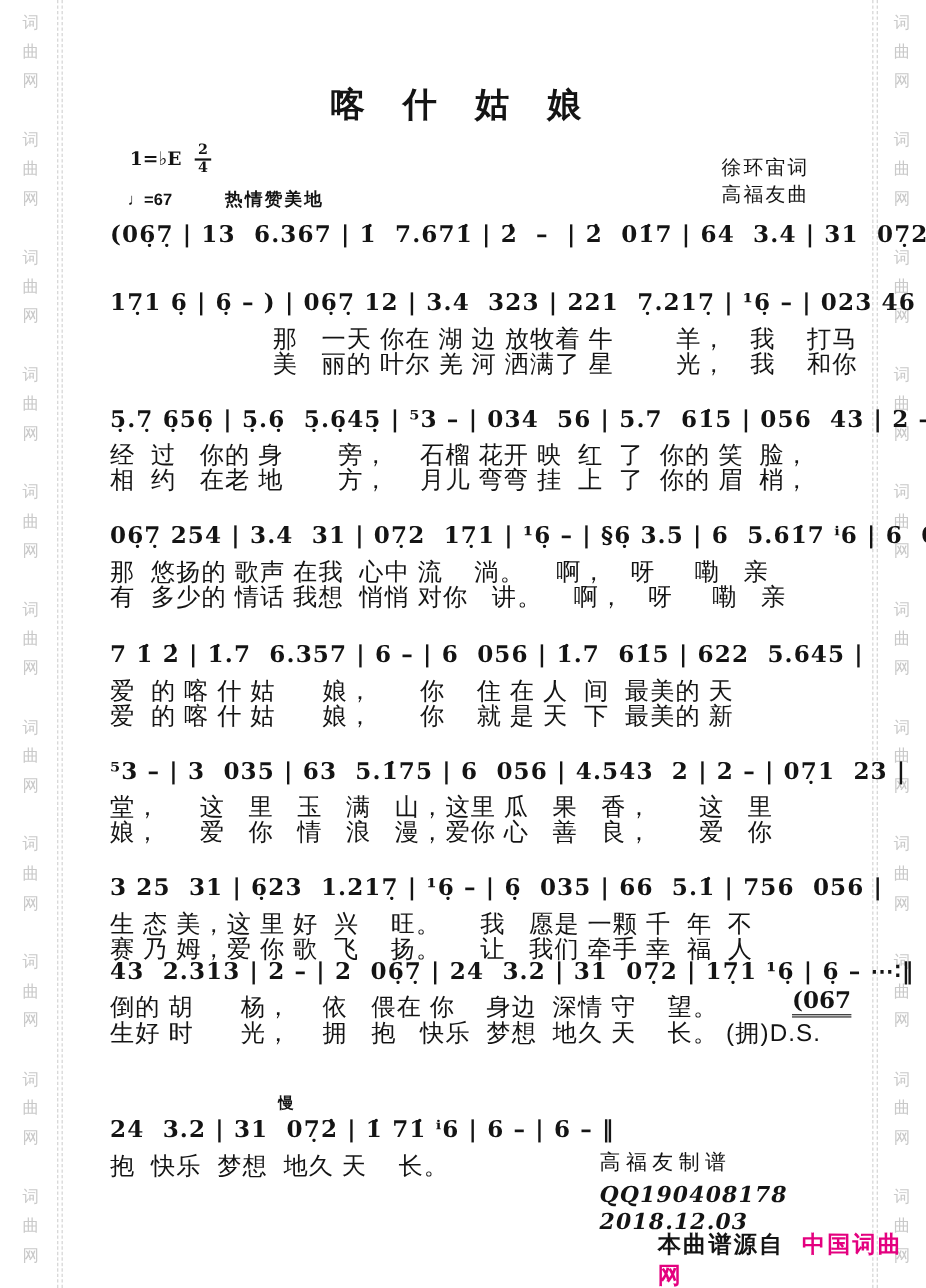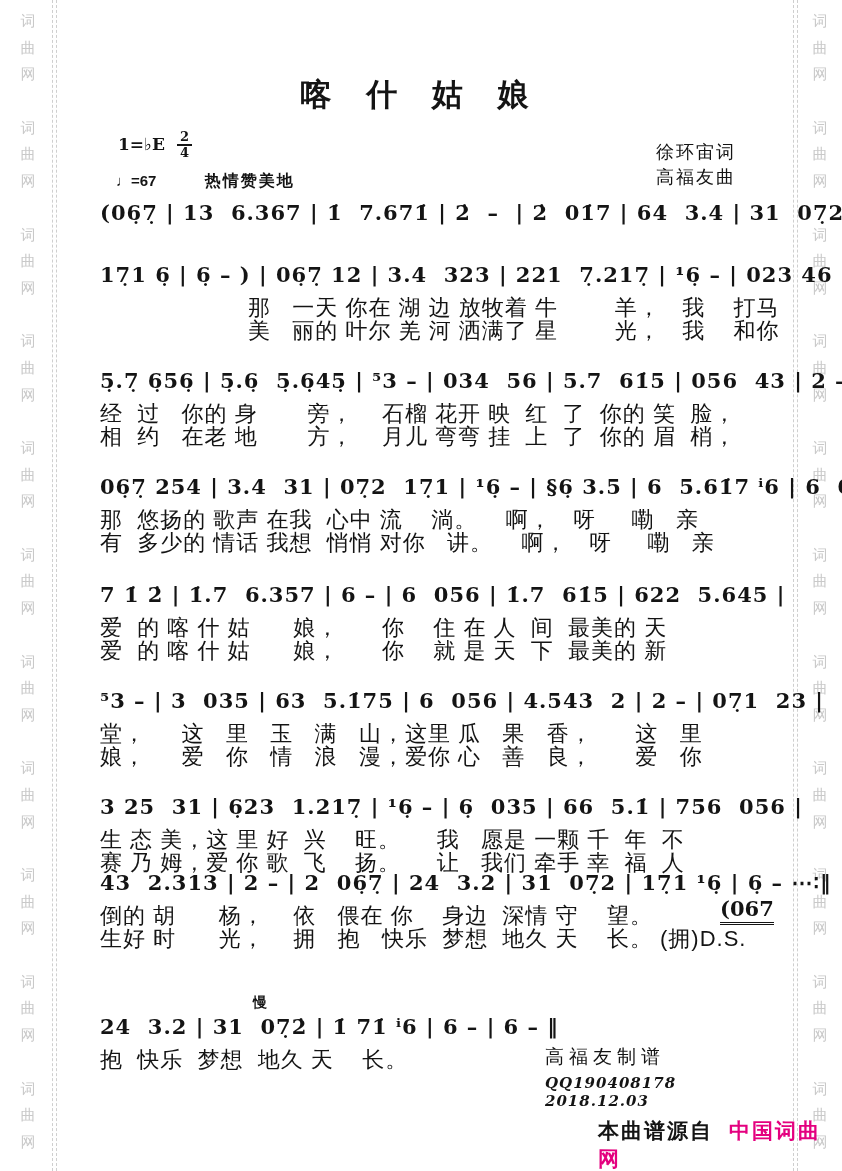--- a/index.html
+++ b/index.html
@@ -59,21 +59,21 @@
     border-bottom:3px double #141414; padding-bottom:1px;margin-left:28px;
   }
   .slow-mark {
     position:absolute; left:253px; top:994px;
     font-size:14px; font-weight:bold; letter-spacing:0;
   }
   .colophon { position:absolute; left:545px; top:1044px; width:230px; }
   .colophon .engraver { font-size:19px; letter-spacing:5px; }
   .colophon .contact {
     font-family:"DejaVu Serif", serif; font-style:italic; font-weight:bold;
-    font-size:15px; margin-top:4px; letter-spacing:1px;
+    font-size:20px; margin-top:4px; letter-spacing:1px;
   }
   .footer { position:absolute; left:598px; top:1117px; font-size:21px; font-weight:bold; letter-spacing:2px; }
   .footer .site { color:#e4007f; margin-left:16px; }
 </style>
 </head>
 <body>
 
 <div class="page">
 
   <div class="wm wm-left">词

